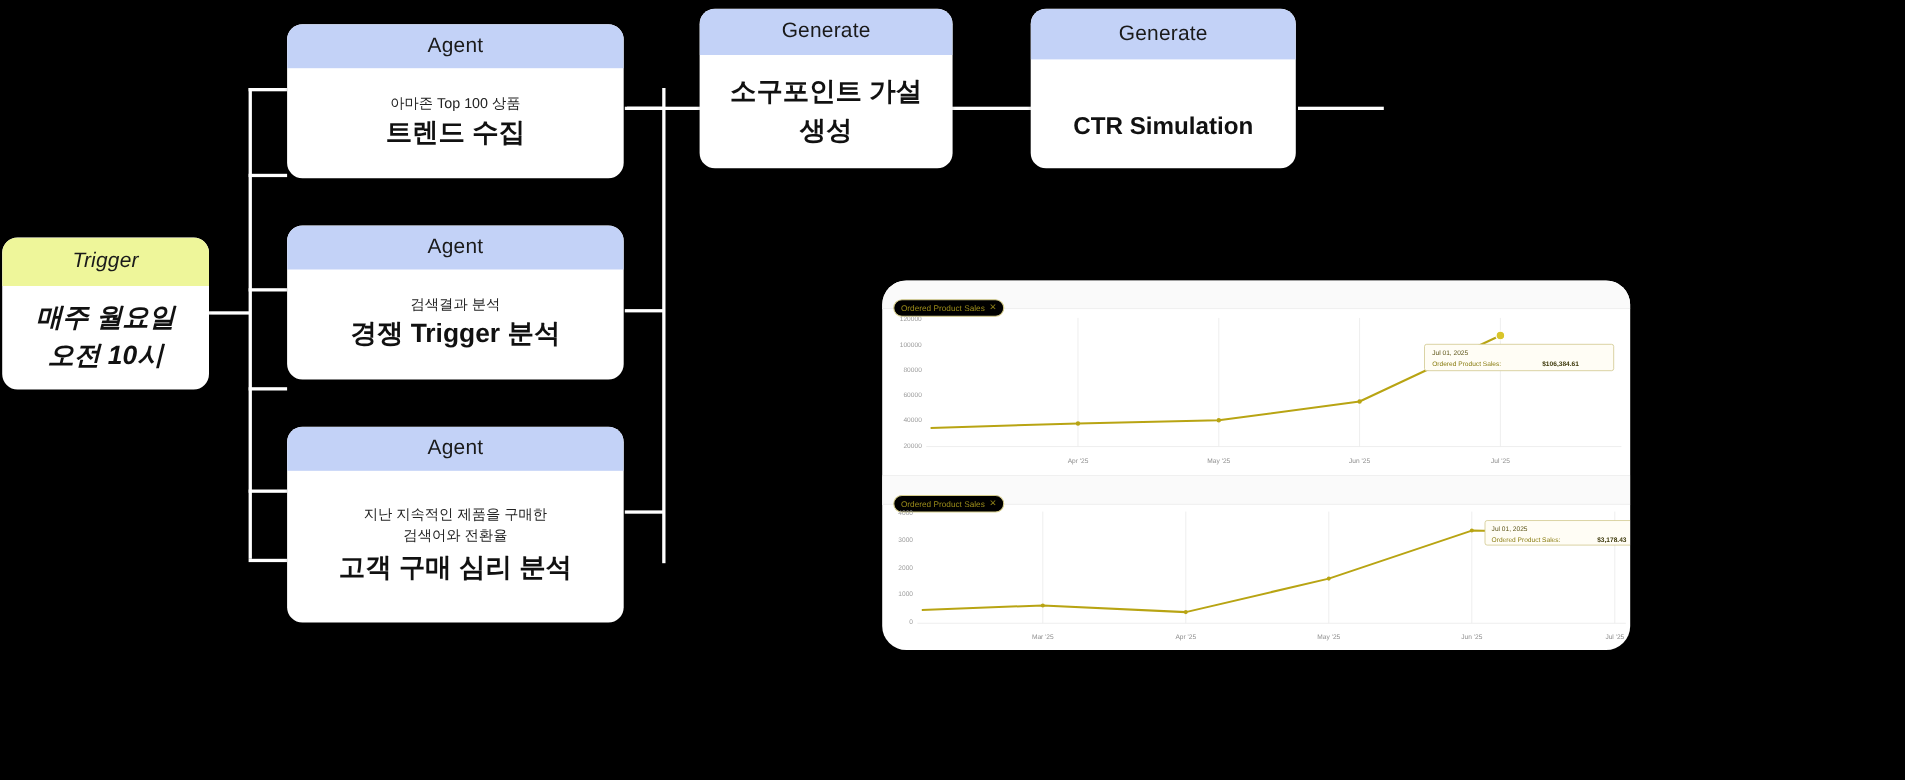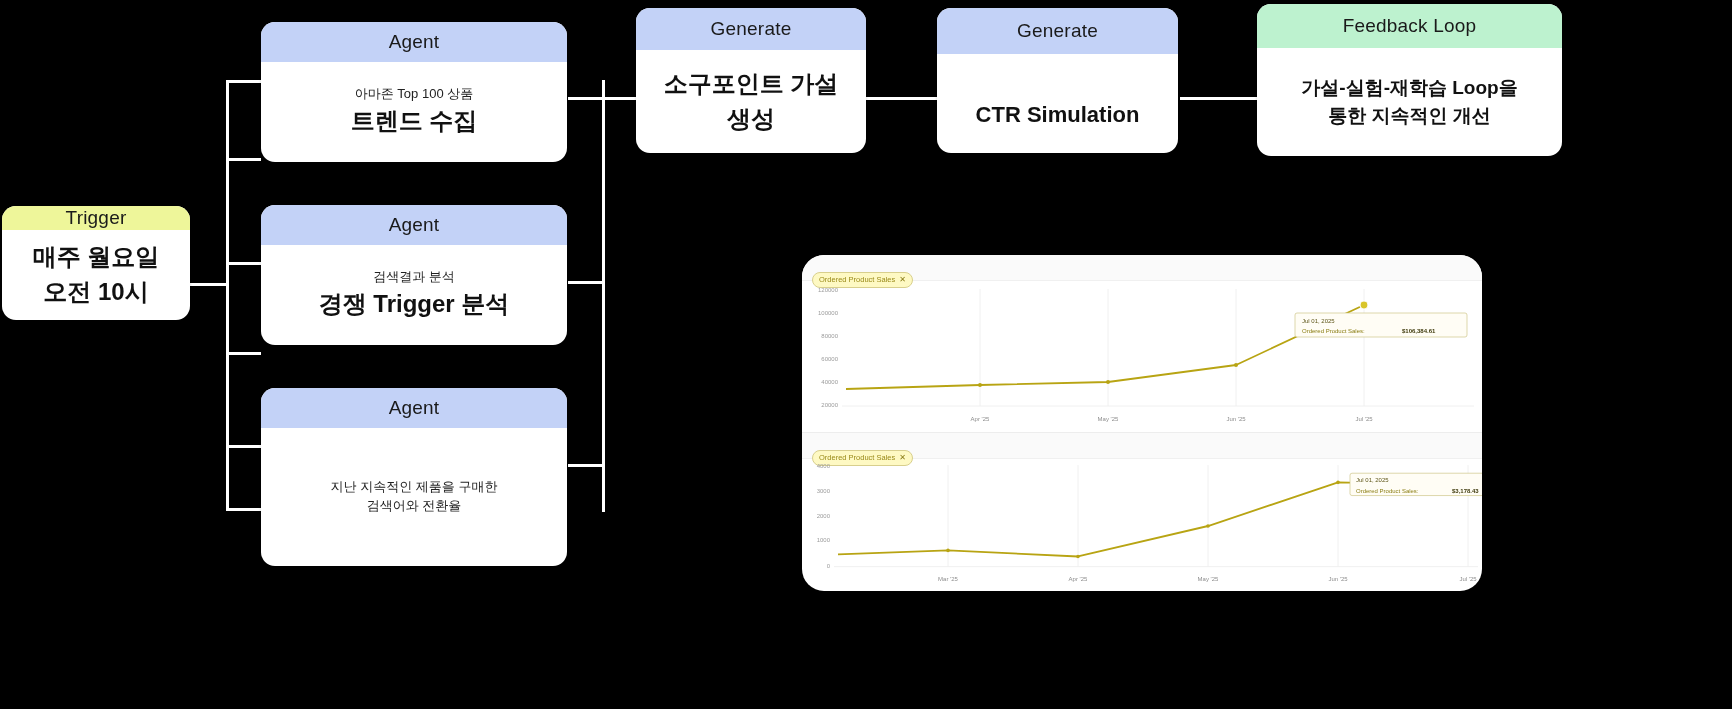--- a/index.html
+++ b/index.html
@@ -45,22 +45,22 @@
     box-shadow:0 2px 8px rgba(0,0,0,.25);
     overflow:hidden;display:flex;flex-direction:column;
   }
   .chart-block{position:relative;flex:1;display:flex;flex-direction:column;}
   .chart-block + .chart-block{border-top:1px solid #ededed;}
   .chip-bar{
     height:26px;background:#fafafa;border-bottom:1px solid #f0f0f0;
     display:flex;align-items:center;padding-left:10px;box-sizing:border-box;
   }
   .chip{
-    display:inline-flex;align-items:flex-start;gap:4px;
-    border:1px solid #d8cf8d;border-radius:10px;background:#fef9c3;
+    display:inline-flex;align-items:flex-end;gap:4px;
+    border:1px solid #d8cf8d;border-radius:10px;background:#000000;
     color:#9a8b1a;font-size:7.5px;line-height:1;
     padding:3px 6px;white-space:nowrap;margin-top:25px;
   }
   .chip .x{font-size:8px;color:#8b7d18;}
   .plot-wrap{position:relative;flex:1;}
   .plot-wrap svg{position:absolute;inset:0;width:100%;height:100%;}
   .tick{font-size:6px;fill:#9b9b9b;font-family:"Liberation Sans",sans-serif;}
   .xtick{font-size:6px;fill:#8d8d8d;font-family:"Liberation Sans",sans-serif;}
   .tipbox{fill:#fffdf5;stroke:#cfc68a;stroke-width:.7;}
   .tip-t1{font-size:6px;fill:#5d5518;font-family:"Liberation Sans",sans-serif;}
@@ -87,21 +87,21 @@
 
   <div class="line hline" style="left:568px;top:97px;width:36px;"></div>
   <div class="line hline" style="left:568px;top:281px;width:36px;"></div>
   <div class="line hline" style="left:568px;top:464px;width:36px;"></div>
   <div class="line vline" style="left:602px;top:80px;width:3px;height:432px;"></div>
   <div class="line hline" style="left:570px;top:97px;width:70px;"></div>
 
   <div class="line hline" style="left:865px;top:97px;width:74px;"></div>
   <div class="line hline" style="left:1180px;top:97px;width:78px;"></div>
 
-  <div class="card" style="left:2px;top:206px;width:188px;height:114px;">
+  <div class="card" style="left:2px;top:216px;width:188px;height:138px;font-style:italic;">
     <div class="card-head head-yellow" style="height:44px;">
       <span>Trigger</span>
     </div>
     <div class="card-body">
       <div class="main">매주 월요일</div>
       <div class="main">오전 10시</div>
     </div>
   </div>
 
   <div class="card" style="left:261px;top:22px;width:306px;height:140px;">
@@ -124,20 +124,21 @@
     </div>
   </div>
 
   <div class="card" style="left:261px;top:388px;width:306px;height:178px;">
     <div class="card-head head-blue" style="height:40px;">
       <span>Agent</span>
     </div>
     <div class="card-body">
       <div class="sub">지난 지속적인 제품을 구매한</div>
       <div class="sub">검색어와 전환율</div>
+      <div class="main" style="margin-top:4px;">고객 구매 심리 분석</div>
     </div>
   </div>
 
   <div class="card" style="left:636px;top:8px;width:230px;height:145px;">
     <div class="card-head head-blue" style="height:42px;">
       <span>Generate</span>
     </div>
     <div class="card-body">
       <div class="main">소구포인트 가설 생성</div>
     </div>
@@ -145,29 +146,20 @@
 
   <div class="card" style="left:937px;top:8px;width:241px;height:145px;">
     <div class="card-head head-blue" style="height:46px;">
       <span>Generate</span>
     </div>
     <div class="card-body">
       <div class="main" style="font-size:22px;margin-top:23px;">CTR Simulation</div>
     </div>
   </div>
 
-  <div class="card" style="left:1257px;top:4px;width:305px;height:152px;">
-    <div class="card-head head-green" style="height:44px;">
-      <span>Feedback Loop</span>
-    </div>
-    <div class="card-body">
-      <div class="main two">가설-실험-재학습 Loop을</div>
-      <div class="main two">통한 지속적인 개선</div>
-    </div>
-  </div>
 
   <div class="dash" style="left:802px;top:255px;width:680px;height:336px;">
 
     <div class="chart-block" style="flex:0 0 177px;">
       <div class="chip-bar">
         <span class="chip">
           <span>Ordered Product Sales</span>
           <span class="x">✕</span>
         </span>
       </div>

